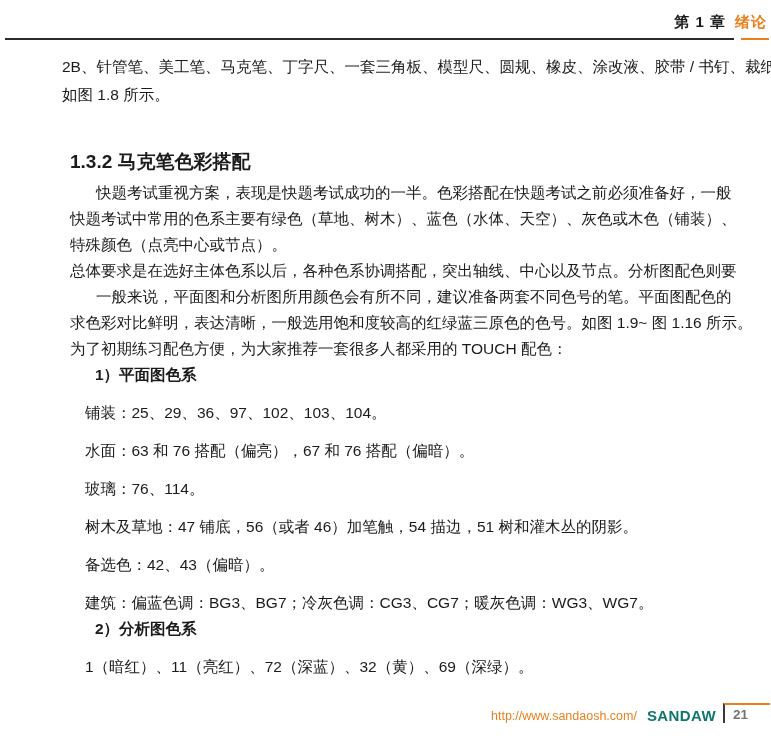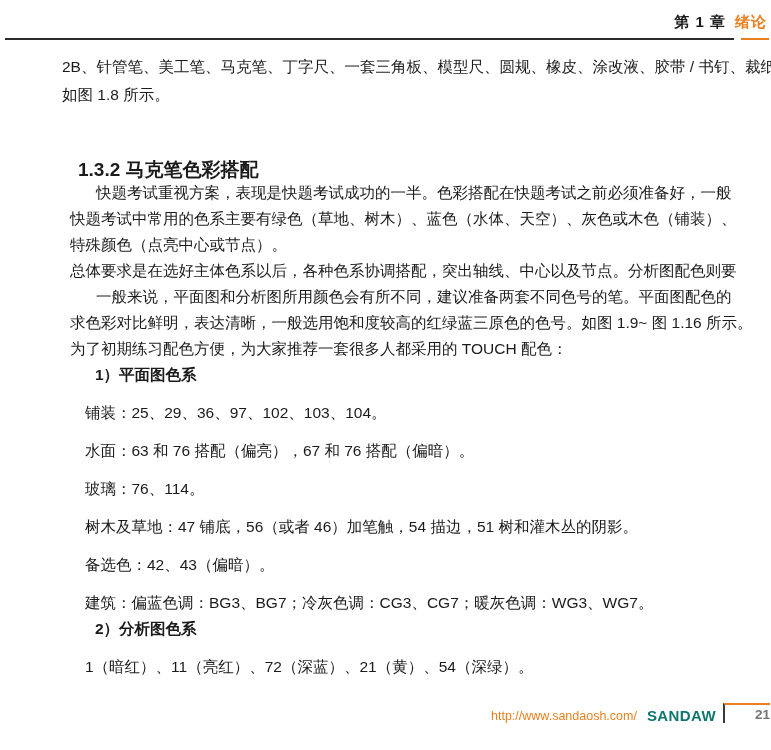--- a/index.html
+++ b/index.html
@@ -30,31 +30,31 @@
   }
   .rule-accent{
     position:absolute;top:38px;left:741px;width:28px;height:2px;
     background:var(--accent);
   }
   
   .content{position:absolute;left:62px;top:0;width:676px;font-size:15.5px;}
   .line{white-space:nowrap;}
   .intro{position:absolute;top:53px;left:0;line-height:28px;}
   .sec-heading{
-    position:absolute;top:141px;left:0;margin:16px;
+    position:absolute;top:141px;left:0;margin:8px;
     font-size:19px;font-weight:bold;line-height:26px;white-space:nowrap;text-align:right;
   }
   .flow{position:absolute;top:180px;left:8px;line-height:26px;}
   .indent{padding-left:26px;}
   .item{padding-left:15px;margin-top:12px;}
   .subhead{padding-left:25px;font-weight:bold;}
   
   .footer{
     position:absolute;top:703px;right:1px;
-    display:flex;align-items:flex-start;text-align:right;
+    display:flex;align-items:flex-start;
   }
   .footer .url{
     color:var(--accent);font-size:12.5px;
     padding-top:6px;margin-right:10px;white-space:nowrap;
   }
   .footer .brand{
     font-size:15px;font-weight:800;letter-spacing:0.4px;
     padding-top:4px;margin-right:7px;color:#0f766e;white-space:nowrap;
   }
   .footer .pagenum{
@@ -98,21 +98,21 @@
 
       <div class="line subhead">1）平面图色系</div>
       <div class="line item">铺装：25、29、36、97、102、103、104。</div>
       <div class="line item">水面：63 和 76 搭配（偏亮），67 和 76 搭配（偏暗）。</div>
       <div class="line item">玻璃：76、114。</div>
       <div class="line item">树木及草地：47 铺底，56（或者 46）加笔触，54 描边，51 树和灌木丛的阴影。</div>
       <div class="line item">备选色：42、43（偏暗）。</div>
       <div class="line item">建筑：偏蓝色调：BG3、BG7；冷灰色调：CG3、CG7；暖灰色调：WG3、WG7。</div>
 
       <div class="line subhead">2）分析图色系</div>
-      <div class="line item">1（暗红）、11（亮红）、72（深蓝）、21（黄）、54（深绿）。</div>
+      <div class="line item">1（暗红）、11（亮红）、72（深蓝）、32（黄）、69（深绿）。</div>
     </div>
   </div>
 
   <div class="footer">
     <span class="url">http://www.sandaosh.com/</span>
     <span class="brand">SANDAW</span>
     <span class="pagenum">21</span>
   </div>
 
 </div>

